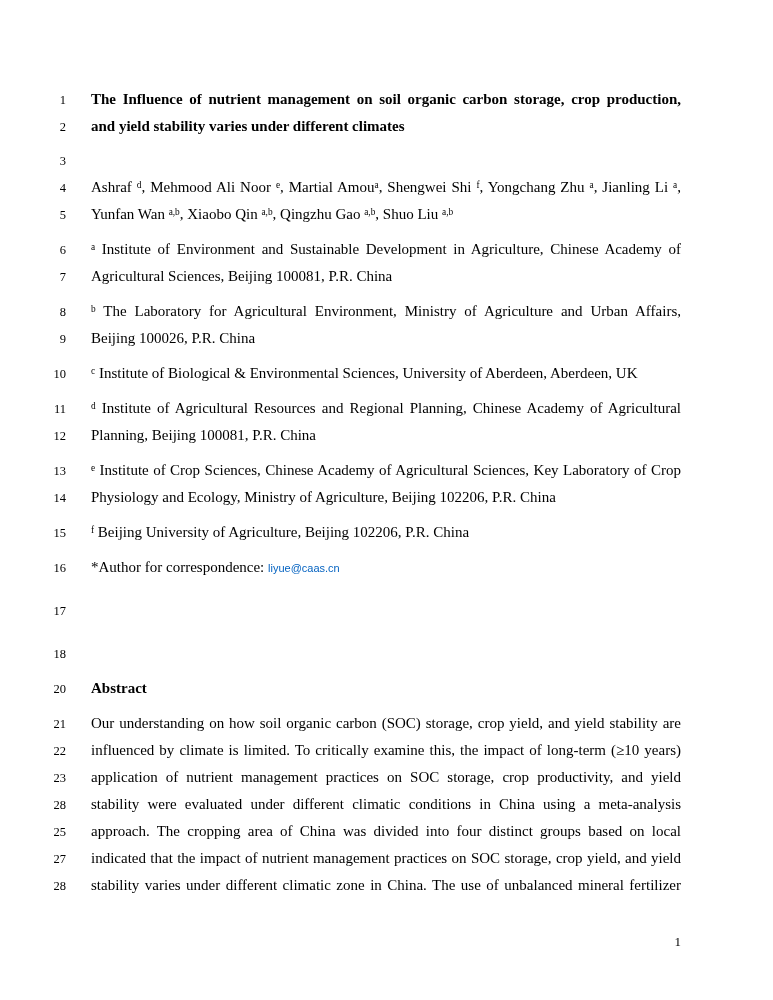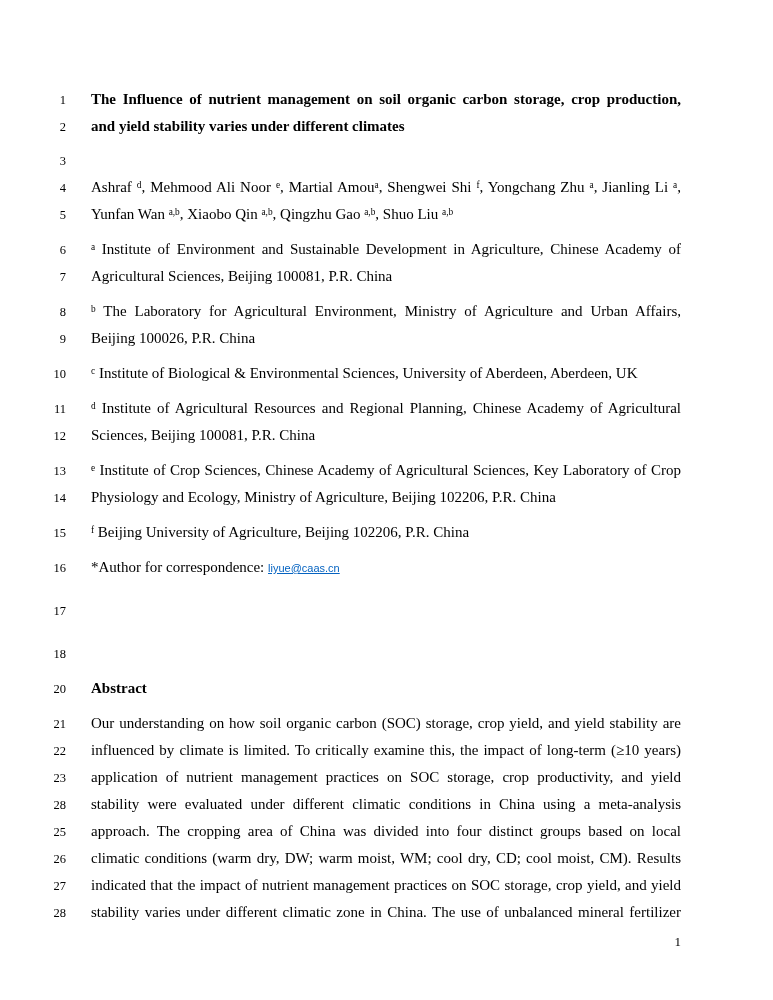--- a/index.html
+++ b/index.html
@@ -48,21 +48,20 @@
     font-size: 0.62em;
     line-height: 0;
     vertical-align: baseline;
     position: relative;
     top: -0.45em;
   }
   .doc-link {
     font-family: "Liberation Sans", sans-serif;
     font-size: 11px;
     color: #0563C1;
-    text-decoration: underline;
     cursor: pointer;
   }
   .page-number {
     position: absolute;
     top: 934px;
     right: 92px;
     font-size: 13px;
   }
 </style>
 </head>
@@ -119,21 +118,21 @@
     <span class="line-text"><sup>c</sup> Institute of Biological &amp; Environmental Sciences, University of Aberdeen, Aberdeen, UK</span>
   </div>
       </div>
       <div class="block affiliation">
         <div class="line">
     <span class="line-no">11</span>
     <span class="line-text just"><sup>d</sup> Institute of Agricultural Resources and Regional Planning, Chinese Academy of Agricultural</span>
   </div>
         <div class="line">
     <span class="line-no">12</span>
-    <span class="line-text">Sciences, Beijing 100081, P.R. China</span>
+    <span class="line-text">Planning, Beijing 100081, P.R. China</span>
   </div>
       </div>
       <div class="block affiliation">
         <div class="line">
     <span class="line-no">13</span>
     <span class="line-text just"><sup>e</sup> Institute of Crop Sciences, Chinese Academy of Agricultural Sciences, Key Laboratory of Crop</span>
   </div>
         <div class="line">
     <span class="line-no">14</span>
     <span class="line-text">Physiology and Ecology, Ministry of Agriculture, Beijing 102206, P.R. China</span>
@@ -182,24 +181,20 @@
     <span class="line-no">23</span>
     <span class="line-text just">application of nutrient management practices on SOC storage, crop productivity, and yield</span>
   </div>
         <div class="line">
     <span class="line-no">28</span>
     <span class="line-text just">stability were evaluated under different climatic conditions in China using a meta-analysis</span>
   </div>
         <div class="line">
     <span class="line-no">25</span>
     <span class="line-text just">approach. The cropping area of China was divided into four distinct groups based on local</span>
-  </div>
-        <div class="line">
-    <span class="line-no">26</span>
-    <span class="line-text just">climatic conditions (warm dry, DW; warm moist, WM; cool dry, CD; cool moist, CM). Results</span>
   </div>
         <div class="line">
     <span class="line-no">27</span>
     <span class="line-text just">indicated that the impact of nutrient management practices on SOC storage, crop yield, and yield</span>
   </div>
         <div class="line">
     <span class="line-no">28</span>
     <span class="line-text just">stability varies under different climatic zone in China. The use of unbalanced mineral fertilizer</span>
   </div>
       </div>

